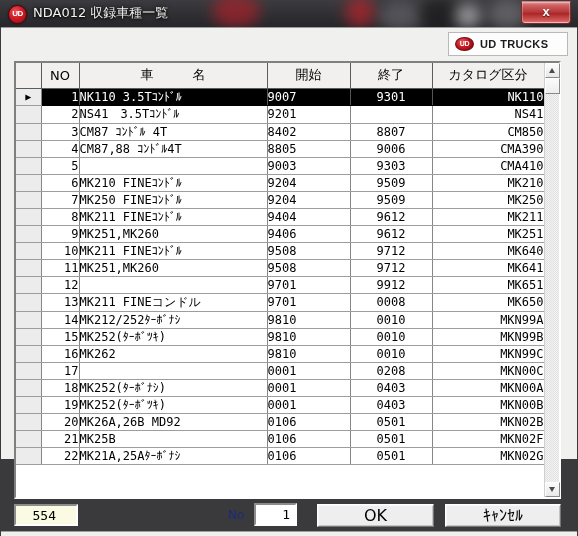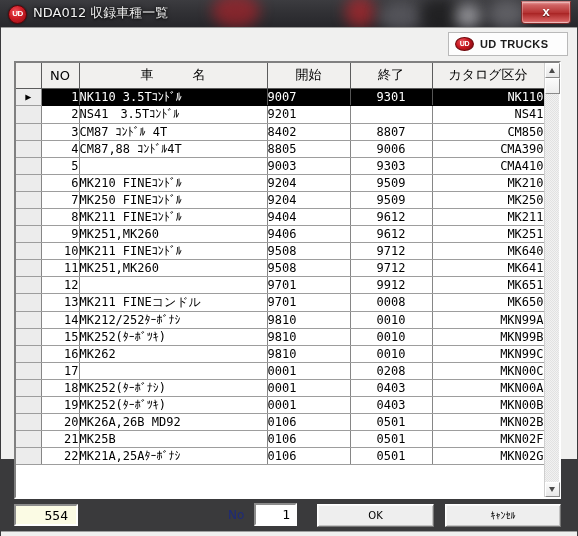--- a/index.html
+++ b/index.html
@@ -220,21 +220,21 @@
   }
 
   
   #count-field {
     position: absolute; left: 13px; top: 476px;
     width: 64px; height: 22px;
     background: #fbfbe4;
     border: 2px solid;
     border-color: #8c8c8c #ffffff #ffffff #8c8c8c;
     box-sizing: border-box;
-    text-align: right; padding-right: 8px;
+    text-align: right; padding-right: 20px;
     font-family: "DejaVu Sans Mono", "Liberation Mono", monospace;
     font-size: 13px; line-height: 19px; color: #000;
   }
   #no-label {
     position: absolute; left: 227px; top: 480px;
     font-size: 12px; color: #1d2a7a;
     font-family: "DejaVu Sans", "Liberation Sans", sans-serif;
   }
   #no-field {
     position: absolute; left: 253px; top: 475px;
@@ -249,21 +249,21 @@
   }
   .dlg-btn {
     position: absolute; top: 476px; height: 23px;
     background: #eeeeee;
     border: 1px solid;
     border-color: #ffffff #767676 #767676 #ffffff;
     box-shadow: inset 1px 1px 0 #f8f8f8, inset -1px -1px 0 #c3c3c3;
     box-sizing: border-box;
     text-align: center;
     font-family: "DejaVu Sans", "Liberation Sans", sans-serif;
-    font-size: 10px; line-height: 21px; color: #000;
+    font-size: 16px; line-height: 21px; color: #000;
     cursor: default;
   }
   #ok-button { left: 316px; width: 117px; }
   #cancel-button { left: 444px; width: 116px; }
 
   #statusbar {
     position: absolute; left: 0px; top: 503px;
     width: 576px; height: 24px;
     background: #f0f0ef;
     border-top: 1px solid #9f9f9f;

